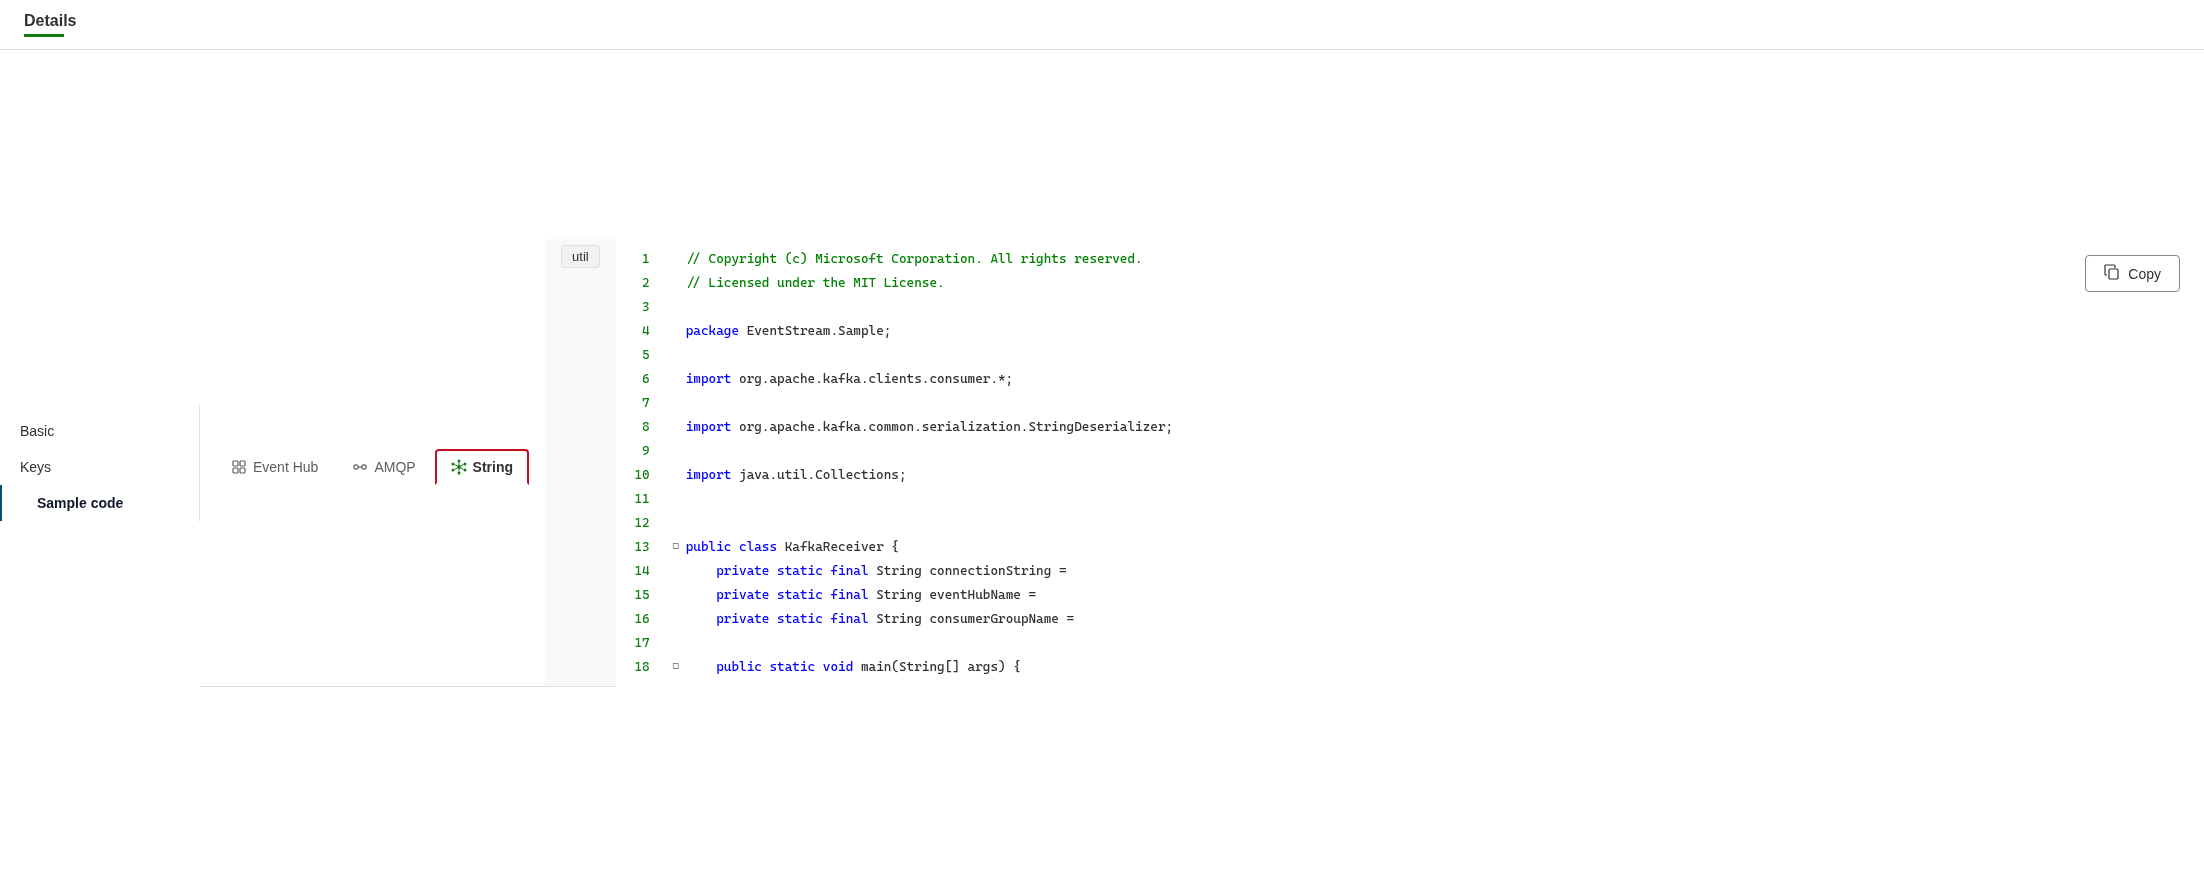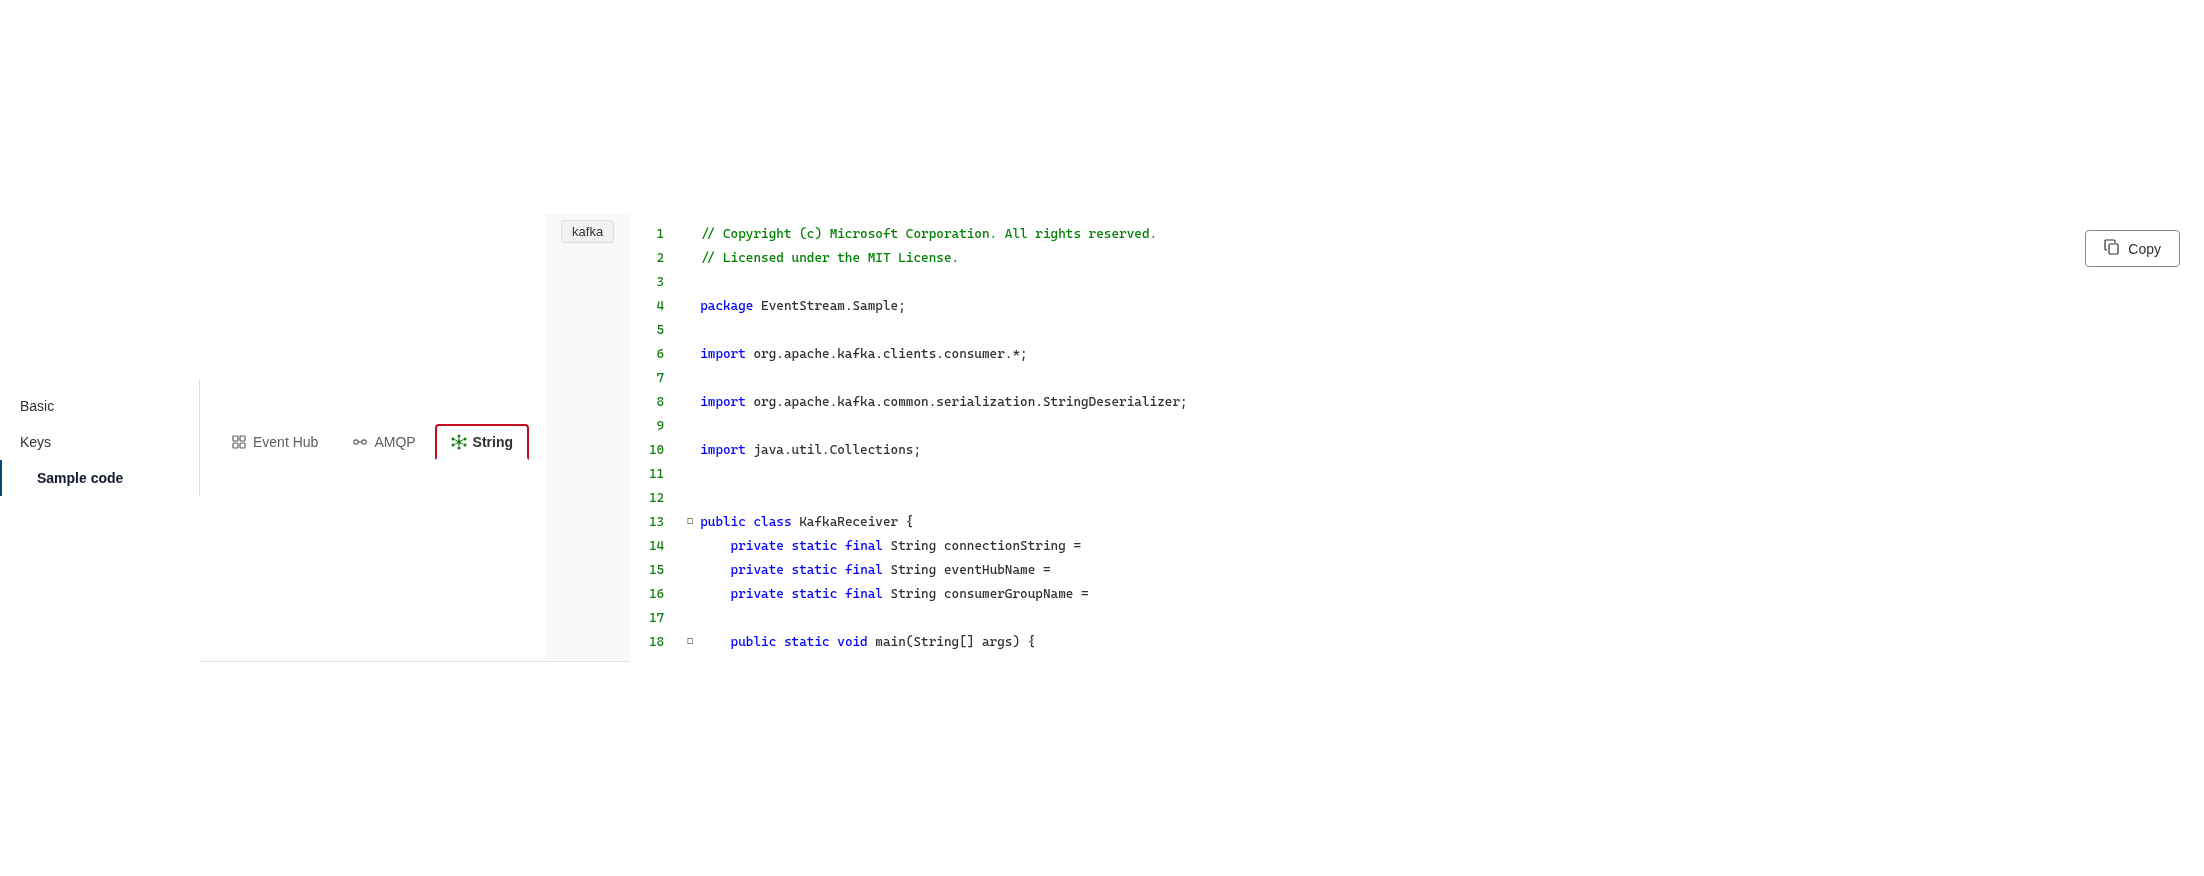--- a/index.html
+++ b/index.html
@@ -180,20 +180,23 @@
       color: #323130;
     }
     .kw-blue { color: #0000ff; }
     .kw-comment { color: #008000; }
   </style>
 </head>
 <body>
 
 <div class="app-container">
 
+  <div class="top-bar">
+    <div class="top-bar-title">Details</div>
+  </div>
 
   <div class="main-layout">
 
     <div class="sidebar">
       <div class="sidebar-item">
         <span>Basic</span>
       </div>
       <div class="sidebar-item">
         <span>Keys</span>
       </div>
@@ -242,21 +245,21 @@
               <line x1="9.7" y1="7" x2="12.5" y2="5.5" stroke="#107c10" stroke-width="1"></line>
               <line x1="6.3" y1="9" x2="3.5" y2="10.5" stroke="#107c10" stroke-width="1"></line>
               <line x1="9.7" y1="9" x2="12.5" y2="10.5" stroke="#107c10" stroke-width="1"></line>
             </svg>
           </span>
           <span>String</span>
         </div>
       </div>
 
       <div class="lang-bar">
-        <span class="lang-badge">kafka</span>
+        <span class="lang-badge">util</span>
       </div>
 
       <div class="code-panel">
         <div class="code-area">
 
           <div class="code-line">
             <span class="line-number">1</span>
             <span class="fold-icon"></span>
             <span class="line-content kw-comment">// Copyright (c) Microsoft Corporation. All rights reserved.</span>
           </div>

